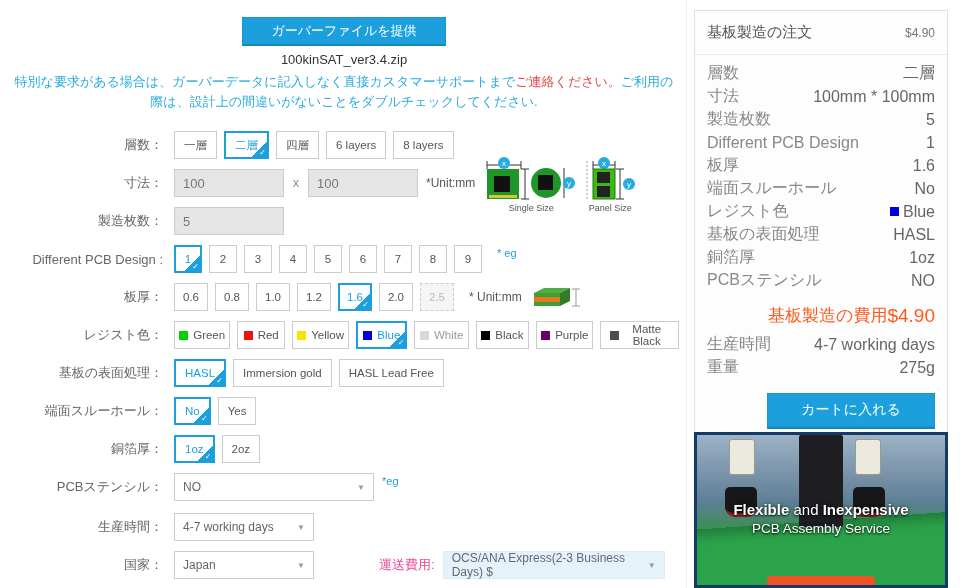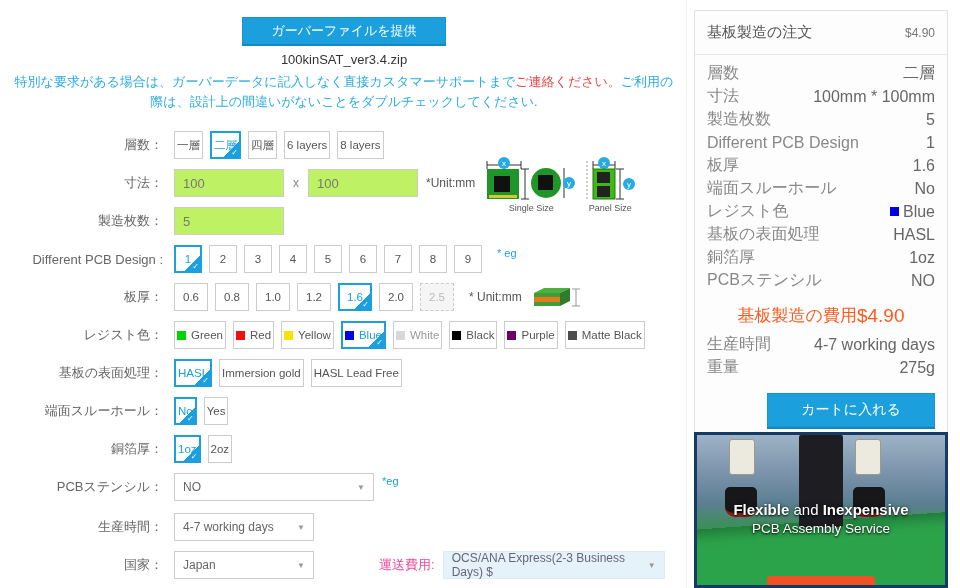--- a/index.html
+++ b/index.html
@@ -17,36 +17,36 @@
   .filename { margin-top:6px; font-size:13px; color:#333; }
   .notice { margin-top:5px; font-size:13px; line-height:1.55; color:#29abe2; }
   .notice .red { color:#e64545; }
 
   
   .form { margin-top:19px; }
   .row { display:flex; align-items:center; margin-bottom:10px; }
   .row-label { width:174px; flex-shrink:0; text-align:right; padding-right:11px;
     font-size:13px; color:#666; }
   .opt { position:relative; display:inline-flex; align-items:center; justify-content:center;
-    height:28px; padding:0 2px; margin-right:7px; border:1px solid #ccc; background:#fff;
+    height:28px; padding:0 9px; margin-right:7px; border:1px solid #ccc; background:#fff;
     color:#555; font-size:11.5px; cursor:pointer; font-family:inherit; overflow:hidden; }
   .opt.sel { border:2px solid #1ca0dd; color:#1ca0dd; }
   .opt.sel::after { content:"✓"; position:absolute; right:0; bottom:0; width:15px; height:15px;
     background:linear-gradient(to top left,#1ca0dd 50%,transparent 50%);
     color:#fff; font-size:8px; line-height:21px; text-align:right; padding-right:1px; }
   .opt.num { width:28px; padding:0; }
   .opt.thk { width:34px; padding:0; }
   .opt.dis { border:1px dashed #ccc; background:#f5f5f5; color:#bbb; cursor:default; }
   .sw { display:inline-block; width:9px; height:9px; margin-right:5px; flex-shrink:0; }
   .sw-green{background:#00d400;} .sw-red{background:#ee1111;} .sw-yellow{background:#f5e400;}
   .sw-blue{background:#0000e0;} .sw-white{background:#d8d8d8;} .sw-black{background:#000;}
   .sw-purple{background:#6a006a;} .sw-matte{background:#4d4d4d;}
   .opt .wlight{ color:#999; }
   .txt { height:28px; border:1px solid #ccc; padding:0 8px; font-size:13px; color:#777;
-    font-family:inherit; background:#bef264; }
+    font-family:inherit; background:#e5e5e5; }
   .sep-x { margin:0 9px; color:#888; font-size:12px; }
   .unit { margin-left:8px; color:#555; font-size:12px; }
   .eg { margin-left:8px; color:#1ca0dd; font-size:11px; position:relative; top:-6px;
     text-decoration:none; cursor:pointer; }
   .figs { display:flex; align-items:flex-start; margin-left:10px; height:56px;
     margin-top:-14px; margin-bottom:-14px; }
   .fig { text-align:center; margin-right:6px; }
   .fig-cap { font-size:9px; color:#555; margin-top:-2px; }
   .select { display:inline-flex; align-items:center; justify-content:space-between;
     height:28px; border:1px solid #ccc; background:#fff; padding:0 8px; font-size:12px;
@@ -59,21 +59,21 @@
   .sidebar { position:absolute; left:694px; top:10px; width:254px; }
   .order-card { border:1px solid #e2e2e2; background:#fdfdfd; }
   .card-header { display:flex; justify-content:space-between; align-items:center;
     padding:12px 12px; border-bottom:1px solid #e8e8e8; }
   .card-title { font-size:15px; color:#555; }
   .card-price { font-size:12px; color:#777; }
   .card-rows { padding:7px 12px 2px; }
   .crow { height:23px; display:flex; justify-content:space-between; align-items:center;
     font-size:16px; }
   .crow .cl { color:#888; } .crow .cv { color:#666; display:inline-flex; align-items:center; }
-  .cost { display:flex; justify-content:center; align-items:center;
+  .cost { display:flex; justify-content:flex-end; align-items:center;
     padding:10px 12px 4px; }
   .cost-label { font-size:17px; color:#ff5a1e; }
   .cost-value { font-size:19px; color:#ff5a1e; }
   .cost-rows { padding:2px 12px; }
   .btn-cart { display:block; width:168px; height:34px; margin:12px 12px 14px auto;
     background:#1ca0dd; color:#fff; border:1px solid #1a96cf; box-shadow:0 2px 0 #1687be;
     font-size:14px; cursor:pointer; font-family:inherit; }
 
   
   .ad { position:absolute; left:694px; top:432px; width:254px; height:156px;

